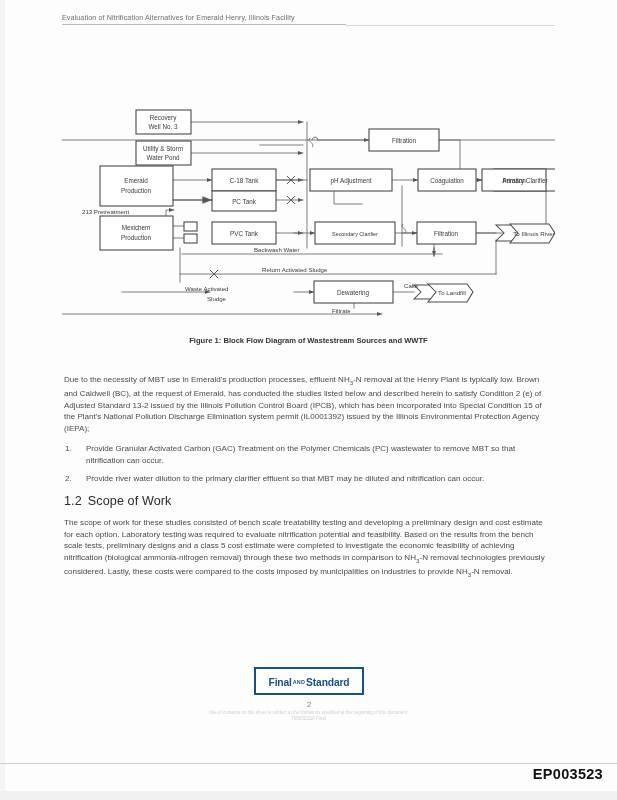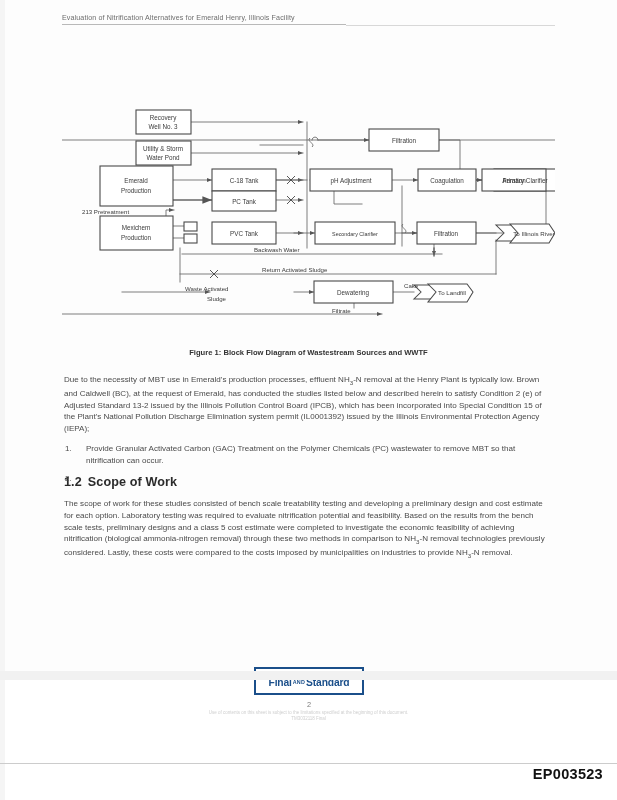--- a/index.html
+++ b/index.html
@@ -10,21 +10,21 @@
     background: #ffffff;
     font-family: "Liberation Sans", sans-serif;
     position: relative;
     overflow: hidden;
   }
 
   
   .page {
     position: absolute;
     left: 0; top: 0;
-    width: 617px; height: 680px;
+    width: 617px; height: 800px;
     background: #fdfdfd;
   }
 
   
   .doc-header {
     position: absolute;
     left: 62px; top: 14px;
     width: 493px;
   }
   .doc-header .hdr-text {
@@ -48,21 +48,21 @@
   
   .figure-wrap {
     position: absolute;
     left: 62px; top: 96px;
     width: 493px; height: 250px;
   }
   .bfd { position: absolute; left: 0; top: 0; width: 493px; height: 250px; }
 
   .fig-caption {
     position: absolute;
-    left: 62px; top: 348px;
+    left: 62px; top: 336px;
     width: 493px;
     text-align: center;
     font-size: 7.6px;
     font-weight: bold;
     color: #333;
   }
 
   
   .body-col {
     position: absolute;
@@ -93,21 +93,21 @@
   }
   ol.numlist li .num {
     position: absolute;
     left: 1px; top: 0;
     width: 14px;
     color: #4a4a4a;
   }
 
   h2.sec-head {
     font-size: 12.6px;
-    font-weight: bold;
+    font-weight: normal;
     color: #2b2b2b;
     margin: 8px 0 9px 0;
     letter-spacing: 0.1px;
   }
   h2.sec-head .secnum { margin-right: 6px; }
 
   
   .logo-block {
     position: absolute;
     left: 254px; top: 667px;
@@ -361,20 +361,21 @@
 
     <p class="para">Due to the necessity of MBT use in Emerald's production processes, effluent NH<sub>3</sub>-N removal at the Henry Plant is typically low. Brown and Caldwell (BC), at the request of Emerald, has conducted the studies listed below and described herein to satisfy Condition 2 (e) of Adjusted Standard 13-2 issued by the Illinois Pollution Control Board (IPCB), which has been incorporated into Special Condition 15 of the Plant's National Pollution Discharge Elimination system permit (IL0001392) issued by the Illinois Environmental Protection Agency (IEPA);</p>
 
     <ol class="numlist">
       <li>
         <span class="num">1.</span>
         <span>Provide Granular Activated Carbon (GAC) Treatment on the Polymer Chemicals (PC) wastewater to remove MBT so that nitrification can occur.</span>
       </li>
       <li>
         <span class="num">2.</span>
+        <span>Provide river water dilution to the primary clarifier effluent so that MBT may be diluted and nitrification can occur.</span>
       </li>
     </ol>
 
 
     <h2 class="sec-head">
       <span class="secnum">1.2</span><span>Scope of Work</span>
     </h2>
 
     <p class="para">The scope of work for these studies consisted of bench scale treatability testing and developing a preliminary design and cost estimate for each option. Laboratory testing was required to evaluate nitrification potential and feasibility. Based on the results from the bench scale tests, preliminary designs and a class 5 cost estimate were completed to investigate the economic feasibility of achieving nitrification (biological ammonia-nitrogen removal) through these two methods in comparison to NH<sub>3</sub>-N removal technologies previously considered. Lastly, these costs were compared to the costs imposed by municipalities on industries to provide NH<sub>3</sub>-N removal.</p>
   </div>

